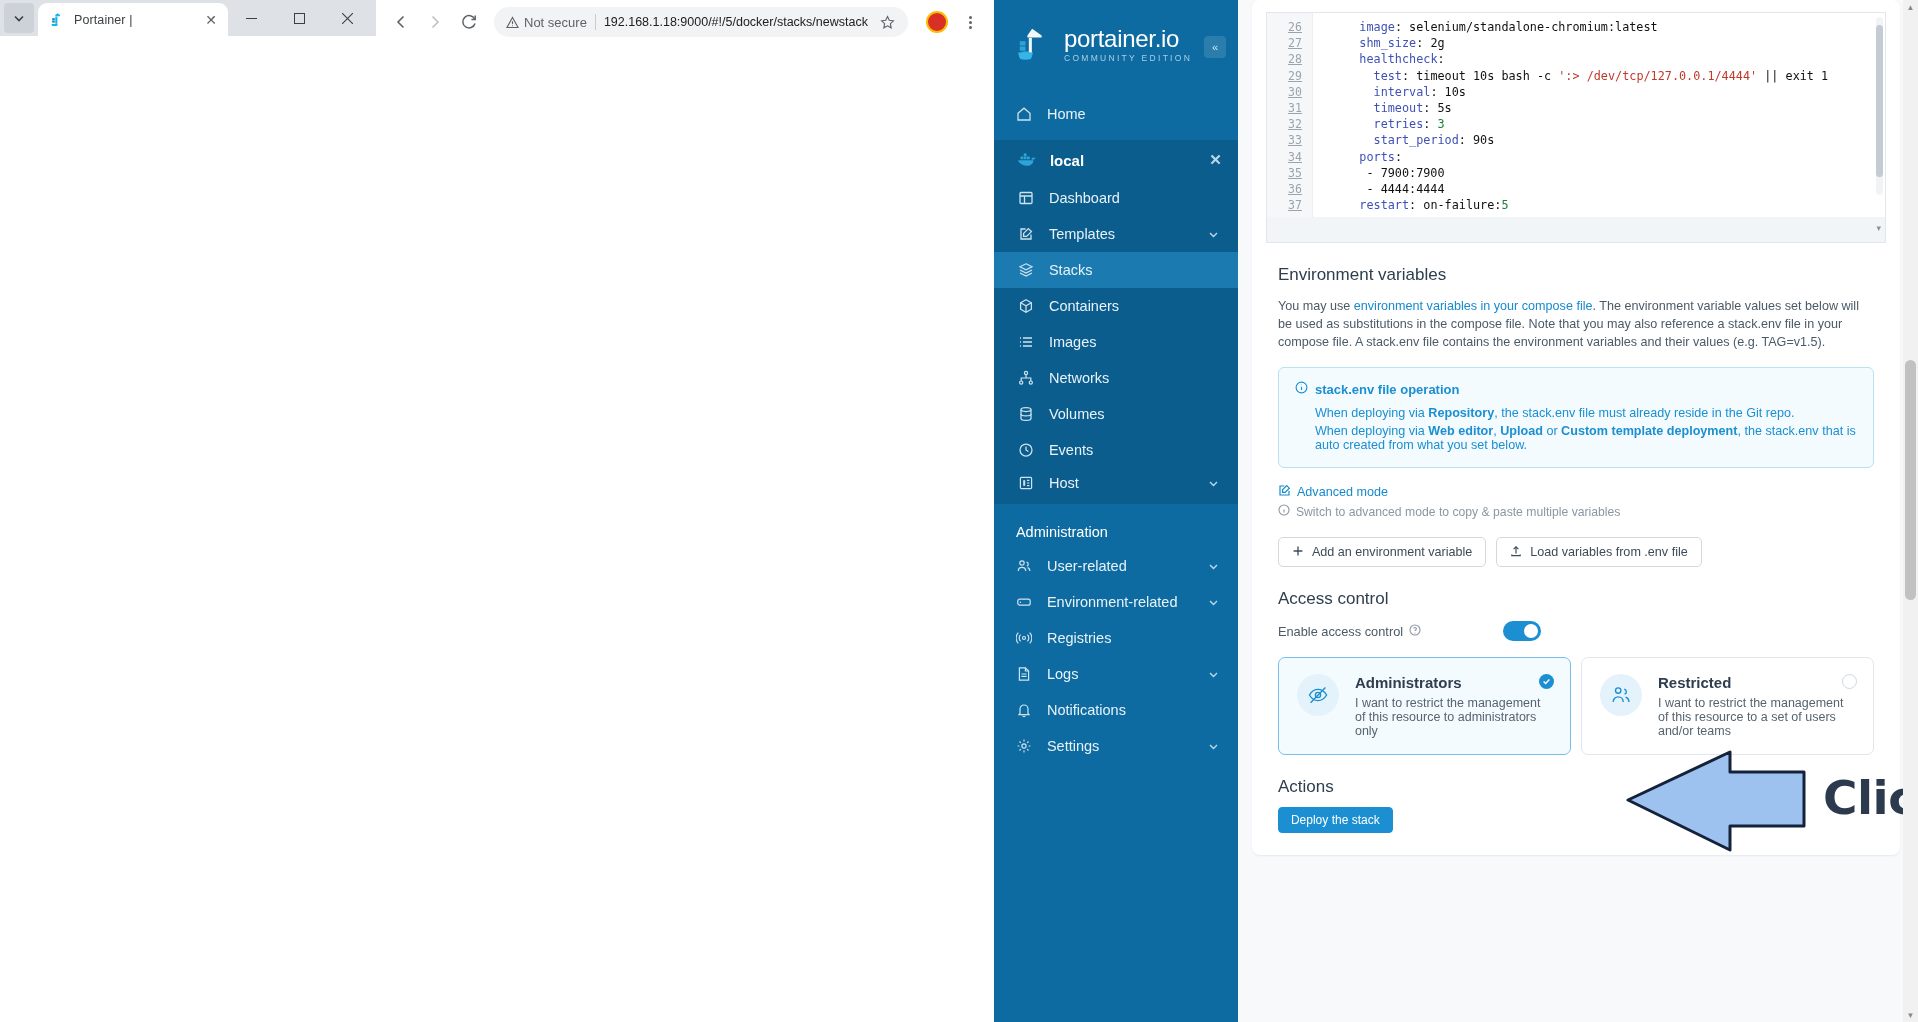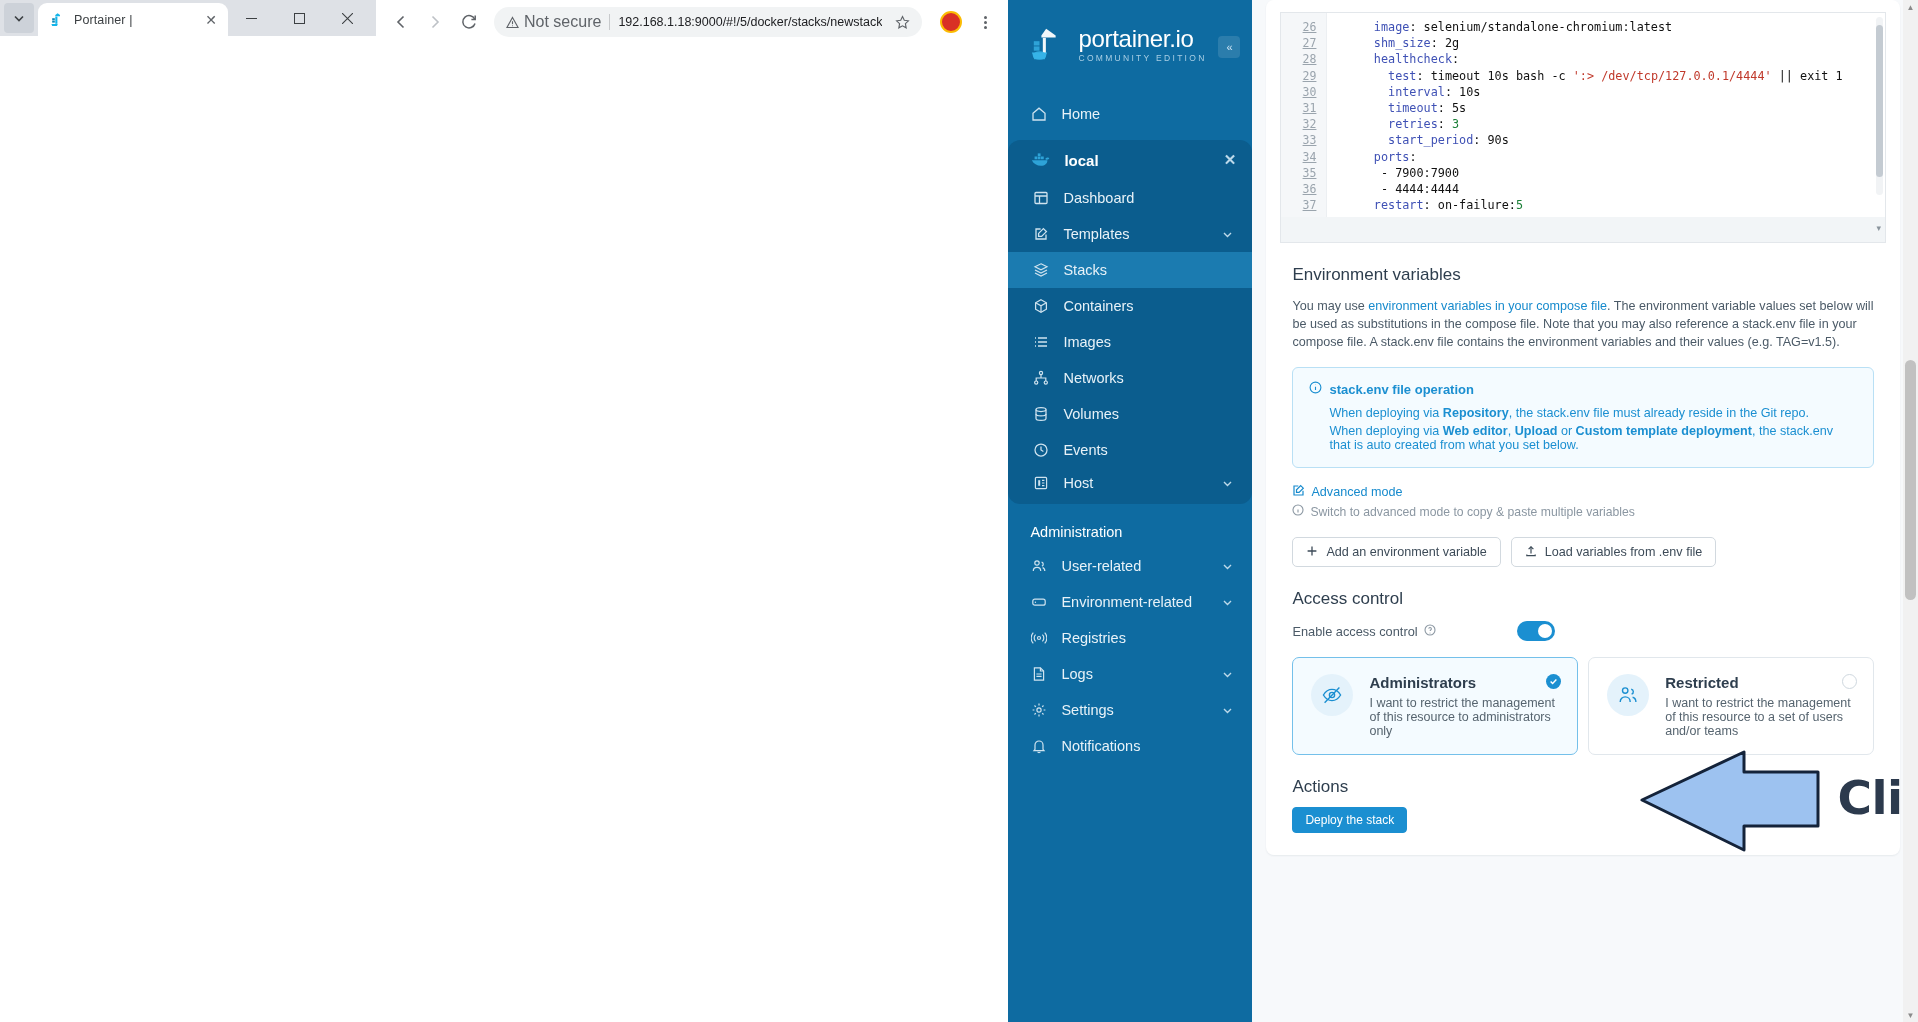--- a/index.html
+++ b/index.html
@@ -39,21 +39,21 @@
     height: 44px; background: #fff; display: flex; align-items: center;
     padding: 0 10px; gap: 4px; flex: none;
   }
   .navbtn { width: 30px; height: 30px; display: flex; align-items: center; justify-content: center; color: #5f6368; border-radius: 50%; }
   .navbtn.disabled { color: #bdc1c6; }
   .navbtn svg { width: 18px; height: 18px; }
   .omnibox {
     flex: 1; height: 30px; background: #f1f3f4; border-radius: 16px;
     display: flex; align-items: center; padding: 0 8px 0 12px; margin: 0 6px; gap: 8px;
   }
-  .notsecure { display: flex; align-items: center; gap: 5px; color: #5f6368; font-size: 16px; flex: none; }
+  .notsecure { display: flex; align-items: center; gap: 5px; color: #5f6368; font-size: 13px; flex: none; }
   .notsecure svg { width: 13px; height: 13px; }
   .notsecure-divider { width: 1px; height: 16px; background: #c8cacc; }
   .urltext { font-size: 12.5px; color: #202124; flex: 1; white-space: nowrap; overflow: hidden; }
   .star { width: 24px; height: 24px; display:flex; align-items:center; justify-content:center; color: #5f6368; }
   .star svg { width: 15px; height: 15px; }
   .profile-av { width: 22px; height: 22px; border-radius: 50%; background: #d93025; color:#fff; font-size:11px;
                 display:flex; align-items:center; justify-content:center; margin-left: 8px; border: 2px solid #fbbc04;}
   .kebab { width: 26px; height: 26px; display:flex; flex-direction:column; align-items:center; justify-content:center; gap:2px; margin-left: 6px; }
   .kebab i { width: 3px; height: 3px; border-radius: 50%; background: #5f6368; display:block; }
 
@@ -79,21 +79,21 @@
   .sb-item {
     display: flex; align-items: center; gap: 14px; height: 36px;
     padding-left: 22px; font-size: 14.5px; color: #e8f2f8; position: relative;
   }
   .sb-item .ico { width: 17px; height: 17px; flex:none; display:flex; align-items:center; justify-content:center; color:#cfe3ef; }
   .sb-item .ico svg { width: 16px; height: 16px; }
   .sb-item .chev { margin-left: auto; margin-right: 18px; color:#bcd9ea; display:flex; }
   .sb-item .chev svg { width: 13px; height: 13px; }
 
   .sb-env {
-    margin: 8px 0 0 0; background: #0b5d8e; border-radius: 12px;
+    margin: 8px 0 0 0; background: #0b5d8e; border-radius: 0;
   }
   .sb-env-head {
     display:flex; align-items:center; gap:12px; height: 40px; padding-left: 22px;
     font-size: 15px; font-weight: 600; color:#fff;
   }
   .sb-env-head .dockerico { width: 22px; height: 18px; flex:none; }
   .sb-env-head .xbtn { margin-left:auto; margin-right: 16px; color:#bcd9ea; font-size: 15px; }
   .sb-sub .sb-item { padding-left: 24px; font-size: 14.5px; }
   .sb-sub .sb-item.active { background: #1b7bb0; }
   .sb-sub .sb-item.active::before {
@@ -501,40 +501,40 @@
         <span class="chev">
           <svg viewBox="0 0 13 13" fill="none" stroke="currentColor" stroke-width="1.4">
               <path d="M3 5l3.5 3.5L10 5"></path>
             </svg>
         </span>
       </div>
 
       <div class="sb-item">
         <span class="ico">
           <svg viewBox="0 0 16 16" fill="none" stroke="currentColor" stroke-width="1.2">
+              <path d="M4 11.4V7a4 4 0 0 1 8 0v4.4l1 1.2H3z"></path>
+              <path d="M6.6 13.8a1.6 1.6 0 0 0 2.8 0"></path>
+            </svg>
+        </span>
+        <span>Notifications</span>
+      </div>
+
+      <div class="sb-item">
+        <span class="ico">
+          <svg viewBox="0 0 16 16" fill="none" stroke="currentColor" stroke-width="1.2">
               <circle cx="8" cy="8" r="2.1"></circle>
               <path d="M8 1.6v1.8M8 12.6v1.8M1.6 8h1.8M12.6 8h1.8M3.5 3.5l1.3 1.3M11.2 11.2l1.3 1.3M12.5 3.5l-1.3 1.3M4.8 11.2l-1.3 1.3"></path>
             </svg>
         </span>
         <span>Settings</span>
         <span class="chev">
           <svg viewBox="0 0 13 13" fill="none" stroke="currentColor" stroke-width="1.4">
               <path d="M3 5l3.5 3.5L10 5"></path>
             </svg>
         </span>
-      </div>
-
-      <div class="sb-item">
-        <span class="ico">
-          <svg viewBox="0 0 16 16" fill="none" stroke="currentColor" stroke-width="1.2">
-              <path d="M4 11.4V7a4 4 0 0 1 8 0v4.4l1 1.2H3z"></path>
-              <path d="M6.6 13.8a1.6 1.6 0 0 0 2.8 0"></path>
-            </svg>
-        </span>
-        <span>Notifications</span>
       </div>
     </div>
 
     <div class="main">
       <div class="panel">
 
         <div class="editor-wrap">
           <div class="editor">
             <div class="gutter" id="gutter">
                 <div>26</div>

